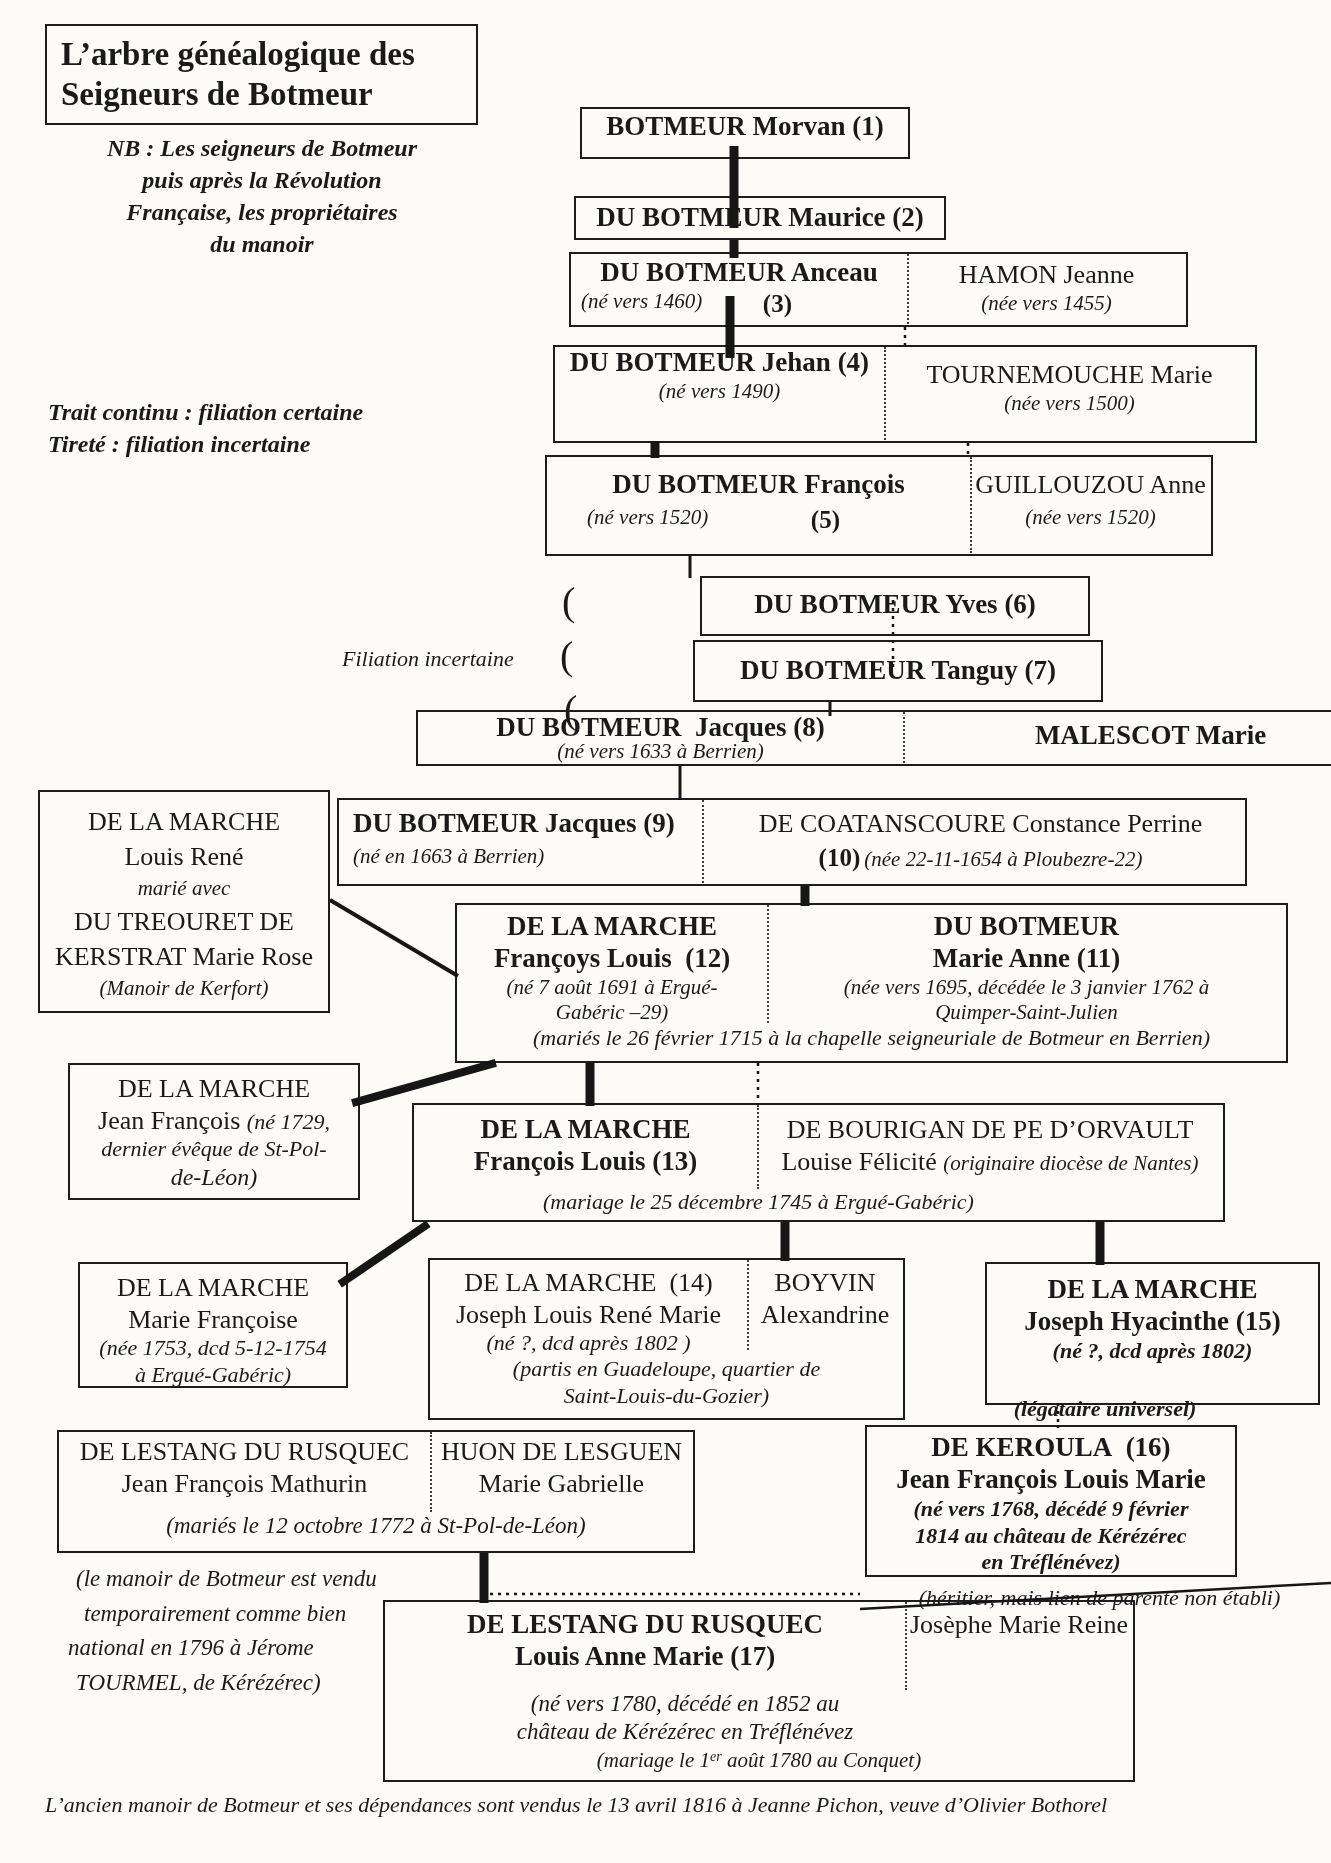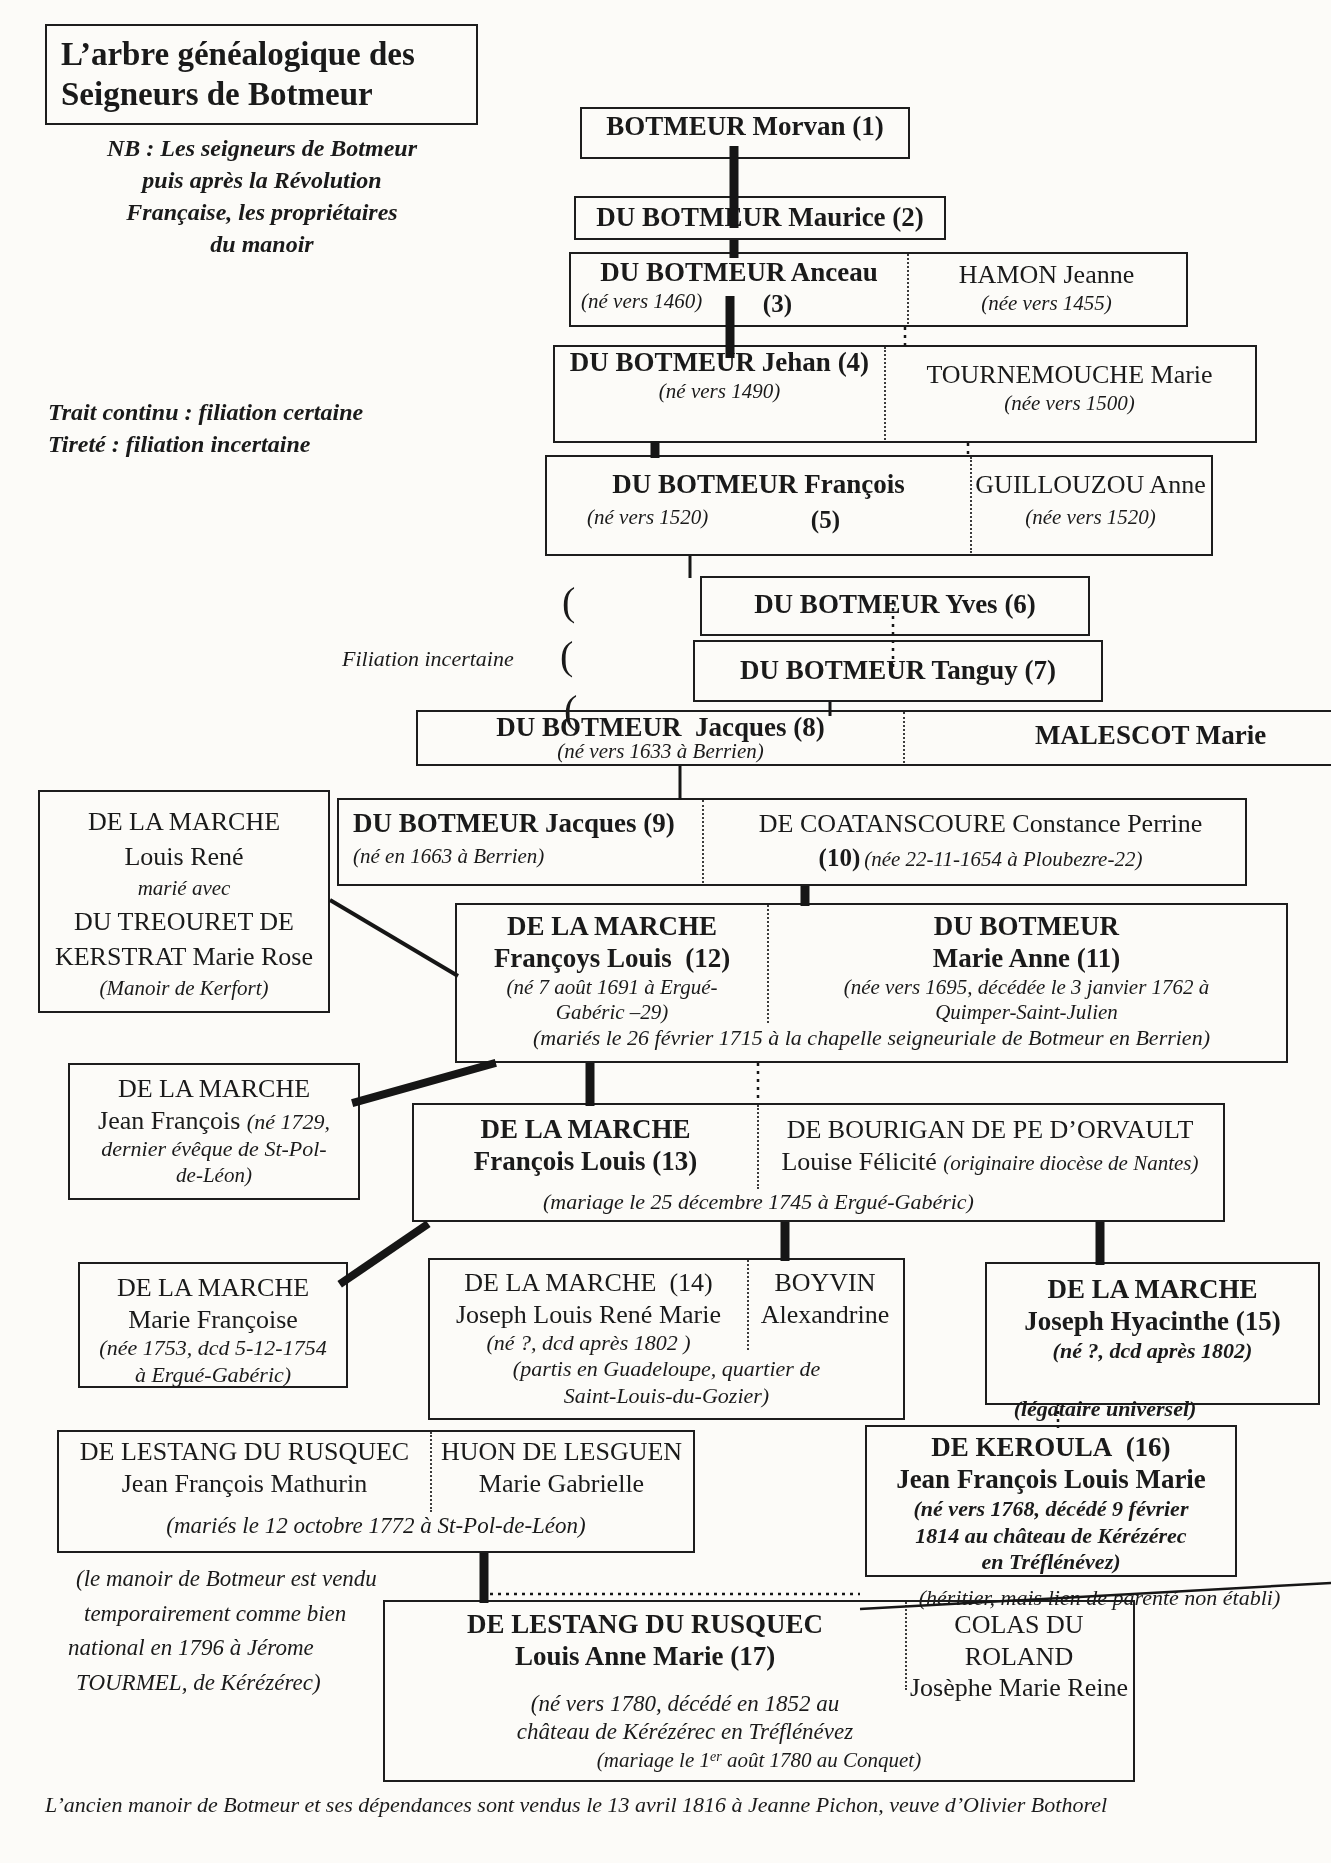--- a/index.html
+++ b/index.html
@@ -186,21 +186,21 @@
     </div>
   </div>
 
   <div class="box center" style="left:68px;top:1063px;width:292px;height:137px;padding-top:8px;">
     <span class="rname">DE LA MARCHE</span>
     <span style="display:block;font-size:26px;line-height:1.22;">
       <span class="rname inline">Jean François </span>
       <span class="detail inline" style="font-size:22px;">(né 1729,</span>
     </span>
     <span class="detail" style="font-size:22px;">dernier évêque de St-Pol-</span>
-    <span class="detail" style="font-size:21px;">de-Léon)</span>
+    <span class="detail" style="font-size:24px;">de-Léon)</span>
   </div>
 
   <div class="box" style="left:412px;top:1103px;width:813px;height:119px;">
     <div class="vdiv" style="left:343px;top:0;height:84px;"></div>
     <div class="cols" style="height:84px;">
       <div class="center" style="width:343px;padding-top:9px;">
         <span class="name">DE LA MARCHE</span>
         <span class="name">François Louis (13)</span>
       </div>
       <div class="center" style="flex:1;padding-top:9px;">
@@ -289,21 +289,20 @@
   </div>
 
   <div class="box" style="left:383px;top:1600px;width:752px;height:182px;">
     <div class="vdiv" style="left:520px;top:0;height:88px;"></div>
     <div class="cols" style="height:88px;">
       <div class="center" style="width:520px;padding-top:7px;">
         <span class="name">DE LESTANG DU RUSQUEC</span>
         <span class="name">Louis Anne Marie (17)</span>
       </div>
       <div class="center" style="flex:1;padding-top:7px;">
-        <span class="rname">COLAS DU ROLAND</span>
         <span class="rname">Josèphe Marie Reine</span>
       </div>
     </div>
     <div class="center" style="width:600px;">
       <span class="detail" style="font-size:23px;">(né vers 1780, décédé en 1852 au</span>
       <span class="detail" style="font-size:23px;">château de Kérézérec en Tréflénévez</span>
     </div>
     <div class="center" style="padding-top:2px;">
       <span class="detail inline" style="font-size:21px;margin-top:28px;">(mariage le 1</span><sup class="detail inline" style="font-size:14px;">er</sup><span class="detail inline" style="font-size:21px;"> août 1780 au Conquet)</span>
     </div>

